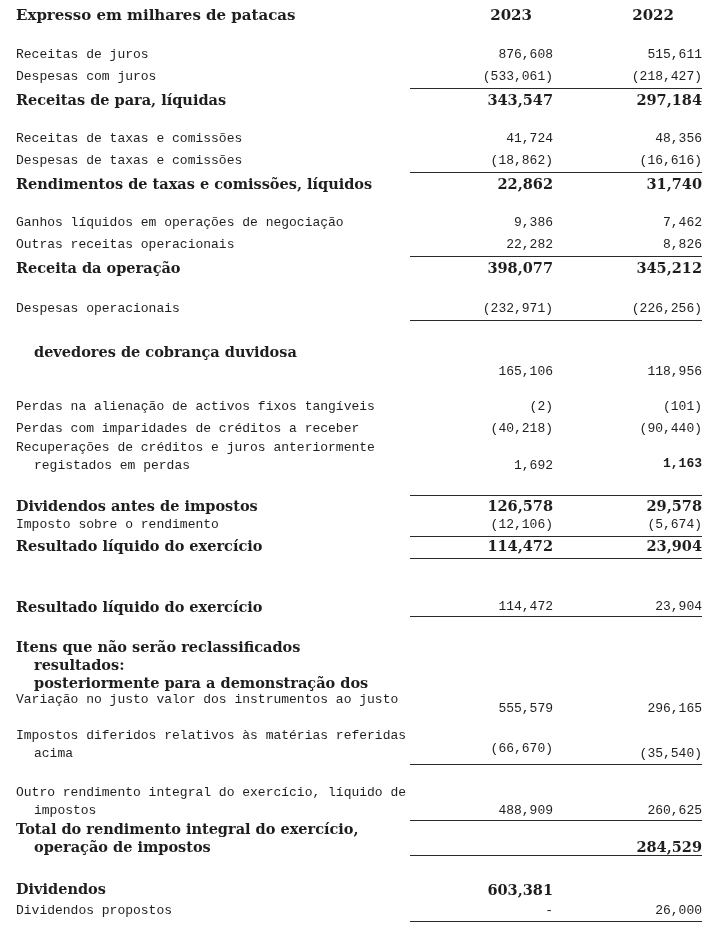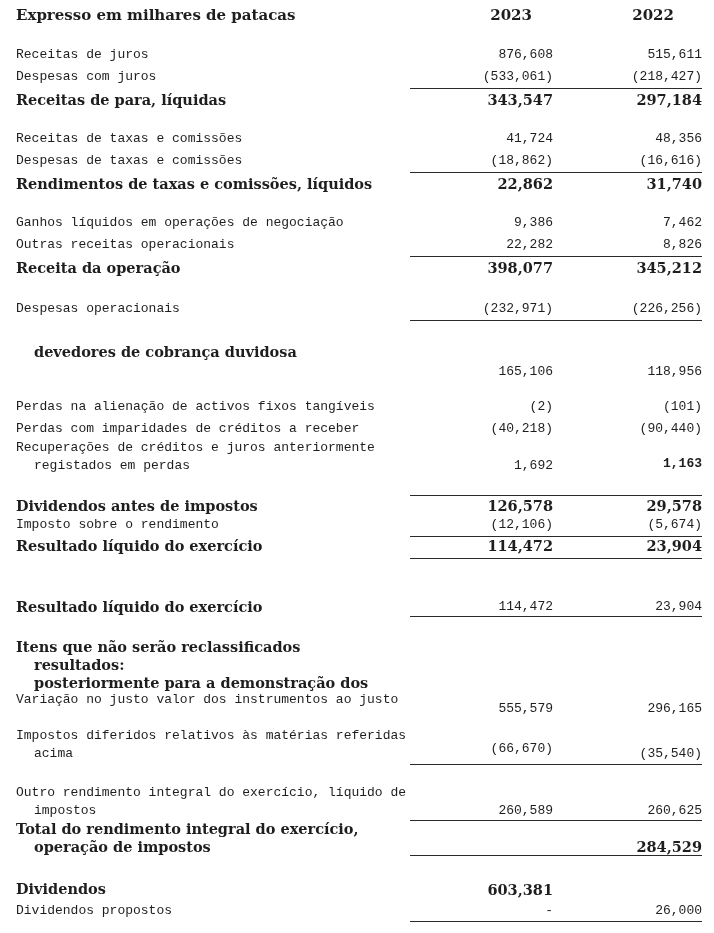--- a/index.html
+++ b/index.html
@@ -165,21 +165,21 @@
     <span class="v1" style="top:13px;">(66,670)</span>
     <span class="v2" style="top:18px;">(35,540)</span>
   </div>
   <div class="rule" style="top:764px;"></div>
 
   <div class="row normal" style="top:784px;">
     <span class="lbl">
       <span>Outro rendimento integral do exercício, líquido de</span>
       <span class="l2">impostos</span>
     </span>
-    <span class="v1" style="top:18px;">260,589</span>
+    <span class="v1" style="top:18px;">488,909</span>
     <span class="v2" style="top:18px;">260,625</span>
   </div>
   <div class="rule" style="top:820px;"></div>
 
   <div class="row bold" style="top:820px;">
     <span class="lbl">
       <span>Total do rendimento integral do exercício,</span>
       <span class="l2">operação de impostos</span>
     </span>
     <span class="v1" style="top:18px;margin-top:43px;">603,381</span>

